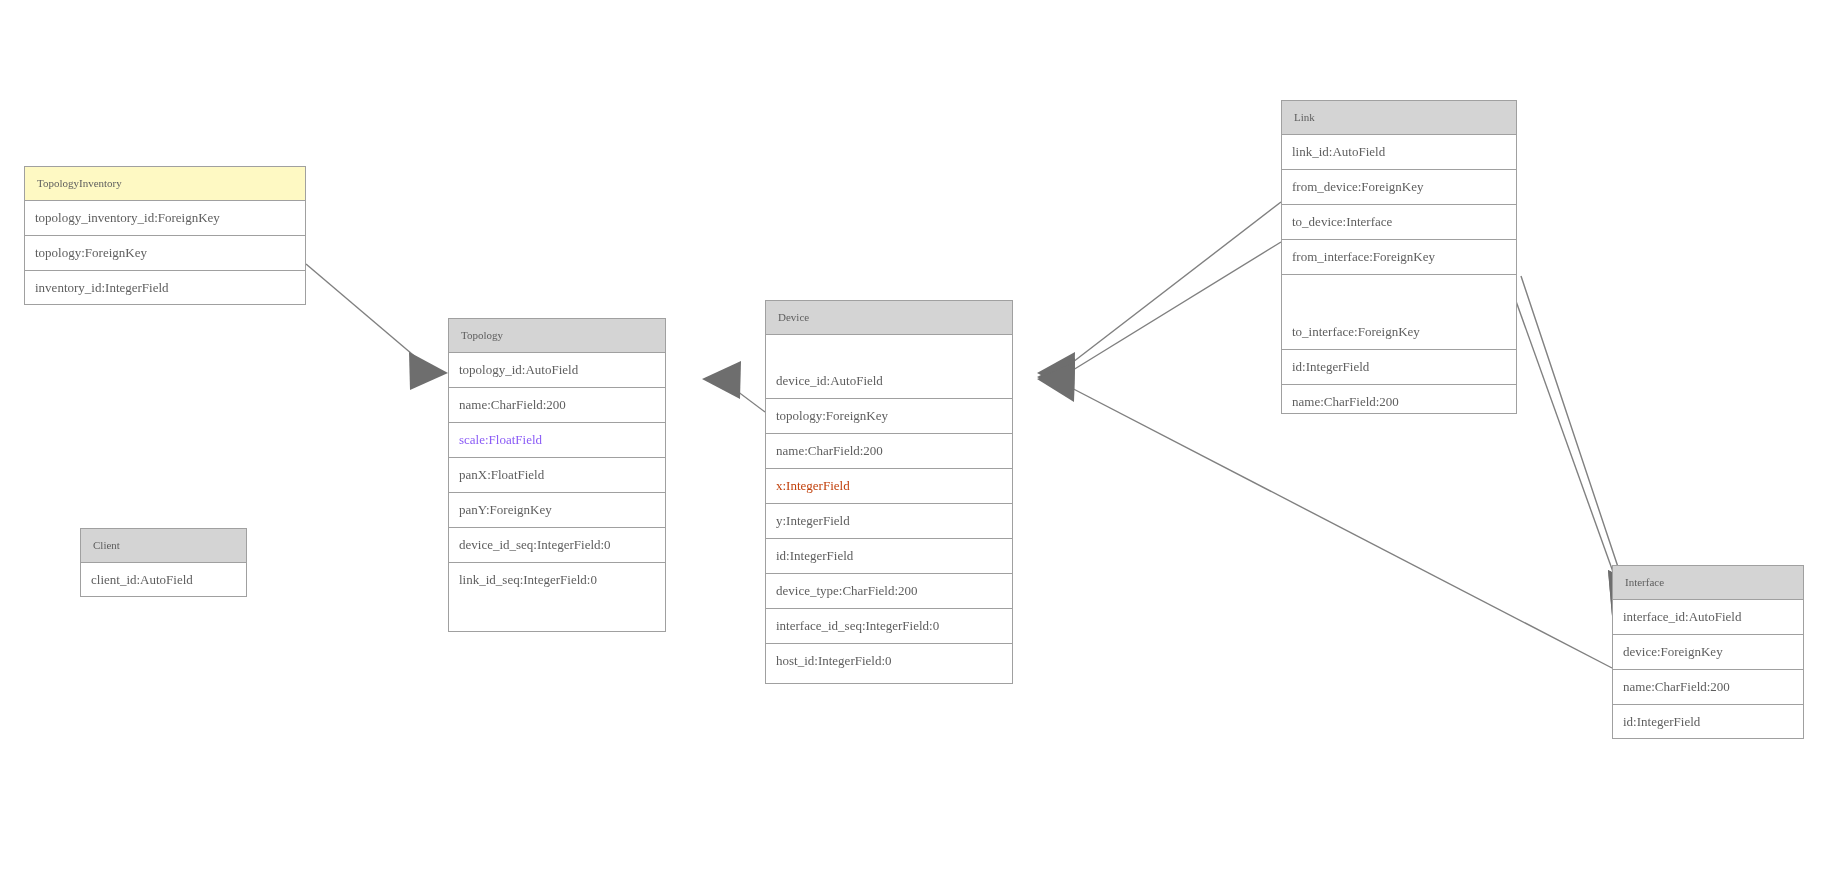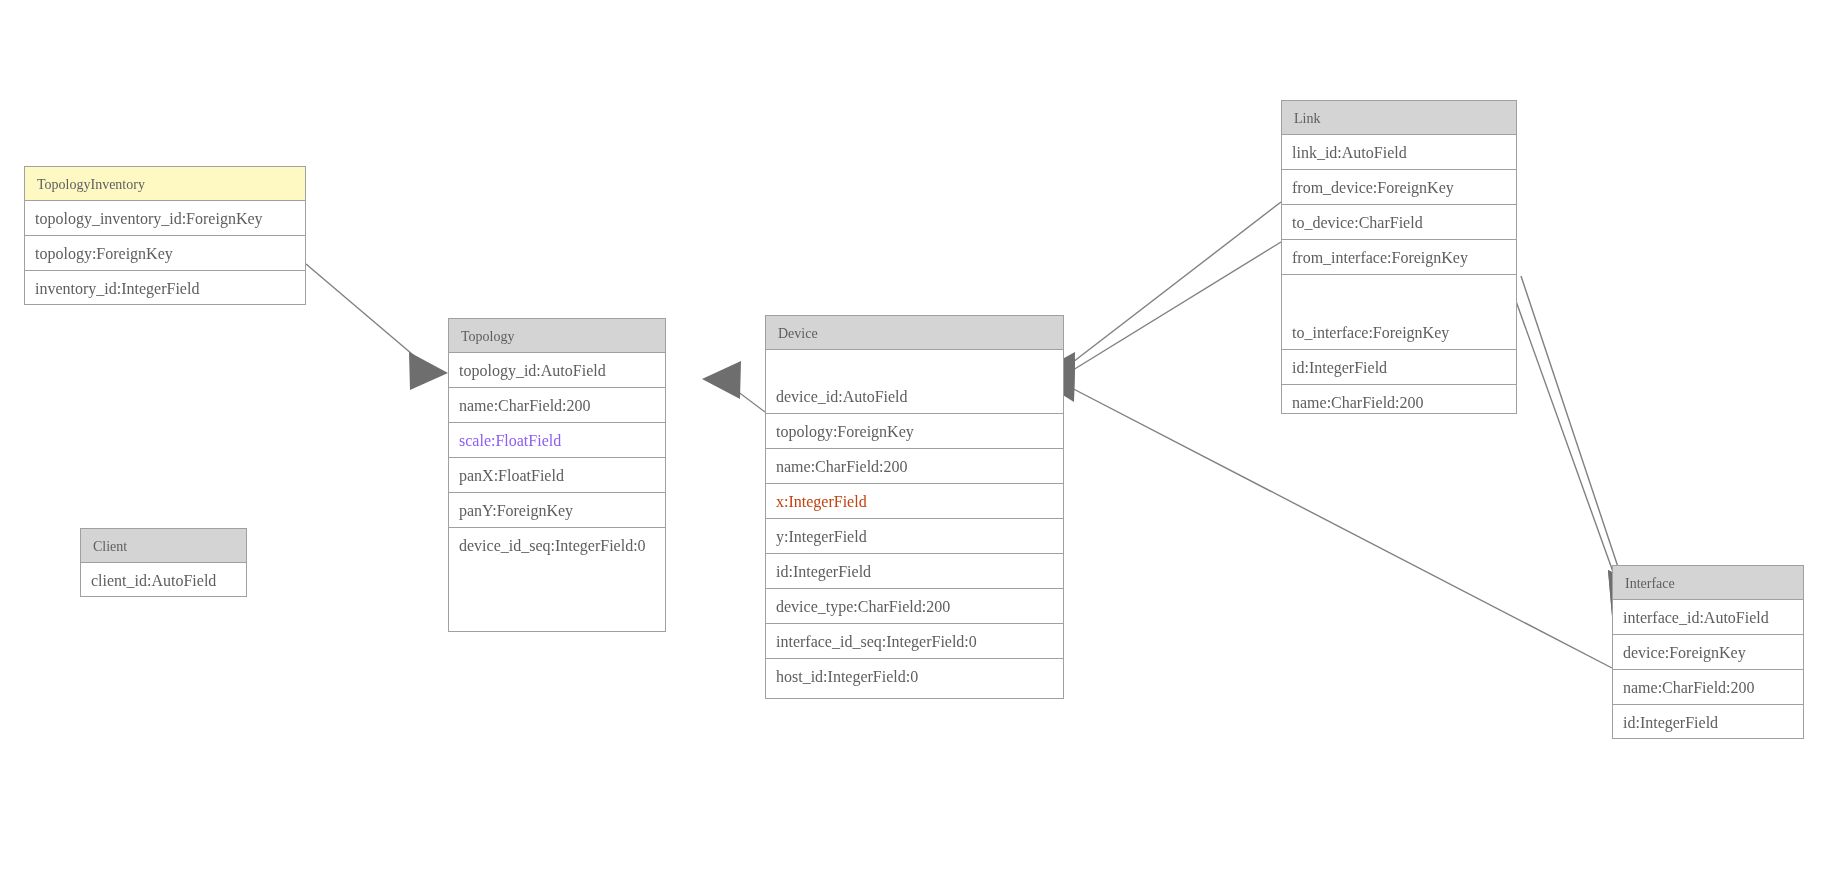--- a/index.html
+++ b/index.html
@@ -15,32 +15,32 @@
   .entity{
     position:absolute;
     border:1px solid #a0a0a0;
     background:#ffffff;
     box-sizing:border-box;
   }
   .entity-title{
     background:#d4d4d4;
     border-bottom:1px solid #a0a0a0;
     color:#5e5e5e;
-    font-size:14px;
+    font-size:11px;
     line-height:1;
     padding:11px 0 11px 12px;
     box-sizing:border-box;
     height:34px;
     white-space:nowrap;
     overflow:hidden;
   }
   .fields{display:block;}
   .field{
     color:#5e5e5e;
-    font-size:16px;
+    font-size:13px;
     line-height:1;
     padding:10px 0 11px 10px;
     border-bottom:1px solid #a0a0a0;
     box-sizing:border-box;
     height:35px;
     white-space:nowrap;
     overflow:hidden;
   }
   .field:last-child{border-bottom:none;}
 </style>
@@ -91,42 +91,43 @@
       </div>
       <div class="entity" style="left: 448px; top: 318px; width: 218px; height: 314px; border-color: rgb(160, 160, 160);">
         <div class="entity-title" style="background: rgb(212, 212, 212); color: rgb(94, 94, 94); border-bottom-color: rgb(160, 160, 160);">Topology</div>
         <div class="fields">
           <div class="field" style="color: rgb(94, 94, 94); border-bottom-color: rgb(160, 160, 160);">topology_id:AutoField</div>
           <div class="field" style="color: rgb(94, 94, 94); border-bottom-color: rgb(160, 160, 160);">name:CharField:200</div>
           <div class="field" style="color: #8b5cf6; border-bottom-color: rgb(160, 160, 160);">scale:FloatField</div>
           <div class="field" style="color: rgb(94, 94, 94); border-bottom-color: rgb(160, 160, 160);">panX:FloatField</div>
           <div class="field" style="color: rgb(94, 94, 94); border-bottom-color: rgb(160, 160, 160);">panY:ForeignKey</div>
           <div class="field" style="color: rgb(94, 94, 94); border-bottom-color: rgb(160, 160, 160);">device_id_seq:IntegerField:0</div>
+          <div class="field" style="color: rgb(94, 94, 94); border-bottom-color: rgb(160, 160, 160);">link_id_seq:IntegerField:0</div>
         </div>
       </div>
-      <div class="entity" style="left: 765px; top: 315px; width: 299px; height: 384px; border-color: rgb(160, 160, 160);">
+      <div class="entity" style="left: 765px; top: 300px; width: 248px; height: 384px; border-color: rgb(160, 160, 160);">
         <div class="entity-title" style="background: rgb(212, 212, 212); color: rgb(94, 94, 94); border-bottom-color: rgb(160, 160, 160);">Device</div>
         <div class="fields">
           <div class="field" style="color: rgb(94, 94, 94); border-bottom-color: rgb(160, 160, 160); margin-top: 29px;">device_id:AutoField</div>
           <div class="field" style="color: rgb(94, 94, 94); border-bottom-color: rgb(160, 160, 160);">topology:ForeignKey</div>
           <div class="field" style="color: rgb(94, 94, 94); border-bottom-color: rgb(160, 160, 160);">name:CharField:200</div>
           <div class="field" style="color: #c2410c; border-bottom-color: rgb(160, 160, 160);">x:IntegerField</div>
           <div class="field" style="color: rgb(94, 94, 94); border-bottom-color: rgb(160, 160, 160);">y:IntegerField</div>
           <div class="field" style="color: rgb(94, 94, 94); border-bottom-color: rgb(160, 160, 160);">id:IntegerField</div>
           <div class="field" style="color: rgb(94, 94, 94); border-bottom-color: rgb(160, 160, 160);">device_type:CharField:200</div>
           <div class="field" style="color: rgb(94, 94, 94); border-bottom-color: rgb(160, 160, 160);">interface_id_seq:IntegerField:0</div>
           <div class="field" style="color: rgb(94, 94, 94); border-bottom-color: rgb(160, 160, 160);">host_id:IntegerField:0</div>
         </div>
       </div>
       <div class="entity" style="left: 1281px; top: 100px; width: 236px; height: 314px; border-color: rgb(160, 160, 160);">
         <div class="entity-title" style="background: rgb(212, 212, 212); color: rgb(94, 94, 94); border-bottom-color: rgb(160, 160, 160);">Link</div>
         <div class="fields">
           <div class="field" style="color: rgb(94, 94, 94); border-bottom-color: rgb(160, 160, 160);">link_id:AutoField</div>
           <div class="field" style="color: rgb(94, 94, 94); border-bottom-color: rgb(160, 160, 160);">from_device:ForeignKey</div>
-          <div class="field" style="color: rgb(94, 94, 94); border-bottom-color: rgb(160, 160, 160);">to_device:CharField</div>
+          <div class="field" style="color: rgb(94, 94, 94); border-bottom-color: rgb(160, 160, 160);">to_device:Interface</div>
           <div class="field" style="color: rgb(94, 94, 94); border-bottom-color: rgb(160, 160, 160);">from_interface:ForeignKey</div>
           <div class="field" style="color: rgb(94, 94, 94); border-bottom-color: rgb(160, 160, 160); margin-top: 40px;">to_interface:ForeignKey</div>
           <div class="field" style="color: rgb(94, 94, 94); border-bottom-color: rgb(160, 160, 160);">id:IntegerField</div>
           <div class="field" style="color: rgb(94, 94, 94); border-bottom-color: rgb(160, 160, 160);">name:CharField:200</div>
         </div>
       </div>
       <div class="entity" style="left: 1612px; top: 565px; width: 192px; height: 174px; border-color: rgb(160, 160, 160);">
         <div class="entity-title" style="background: rgb(212, 212, 212); color: rgb(94, 94, 94); border-bottom-color: rgb(160, 160, 160);">Interface</div>
         <div class="fields">
           <div class="field" style="color: rgb(94, 94, 94); border-bottom-color: rgb(160, 160, 160);">interface_id:AutoField</div>

